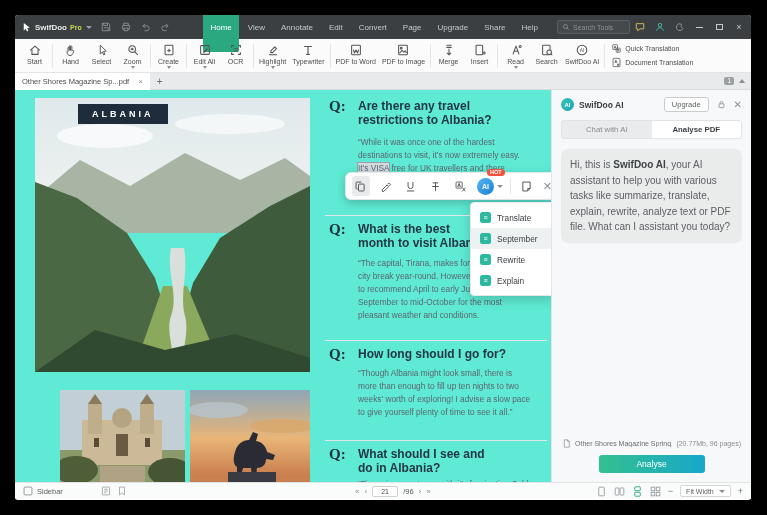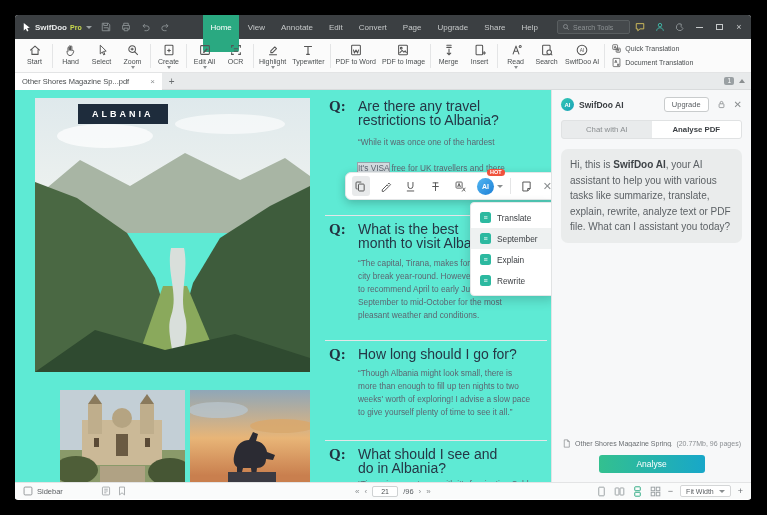--- a/index.html
+++ b/index.html
@@ -35,41 +35,41 @@
 .titem .tlabel{font-size:7px;color:#4a4e50;white-space:nowrap}
 .tsep{width:1px;height:24px;background:#e4e5e6;margin:0 2px}
 .caret{width:0;height:0;border-left:2.5px solid transparent;border-right:2.5px solid transparent;border-top:3px solid #8a8e90;margin-top:0px}
 .nocaret{height:3px}
 .trans-stack{display:flex;flex-direction:column;justify-content:center;gap:3px;margin-left:4px}
 .trans-item{display:flex;align-items:center;gap:3px}
 .trans-item .tlabel{font-size:7px;color:#4a4e50;white-space:nowrap}
 
 
 .tabbar{height:17px;background:#e8eaeb;border-bottom:1px solid #d9dbdc;display:flex;align-items:center;position:relative}
-.tab{height:17px;background:#fff;display:flex;align-items:center;gap:21px;padding:0 7px;max-width:170px}
+.tab{height:17px;background:#fff;display:flex;align-items:center;gap:9px;padding:0 7px;max-width:170px}
 .tab-label{font-size:7.5px;color:#4a4e50;white-space:nowrap}
 .tab-close{font-size:8px;color:#8a8e90}
 .tab-add{font-size:10px;color:#6a6e70;margin-left:7px}
 .tabbar-right{position:absolute;right:6px;display:flex;align-items:center;gap:5px}
 .count-badge{background:#9aa0a3;color:#fff;font-size:6.5px;border-radius:2px;padding:1px 3px;line-height:1}
 .chev-up{width:0;height:0;border-left:3px solid transparent;border-right:3px solid transparent;border-bottom:4px solid #8a8e90}
 
 
 .content{position:relative;height:392px;background:#fff}
 #main{position:absolute;left:0;top:0;width:536px;height:392px;overflow:hidden;background:#5eead4}
 #sidebar{position:absolute;left:536px;top:0;width:200px;height:392px;background:#f7f8f9;border-left:1px solid #e1e3e4}
 
 
 .photo-main{position:absolute;left:20px;top:8px;width:275px;height:274px;overflow:hidden}
 .photo-church{position:absolute;left:45px;top:300px;width:125px;height:107px;overflow:hidden}
 .photo-statue{position:absolute;left:175px;top:300px;width:120px;height:107px;overflow:hidden}
 .albania-label{position:absolute;left:63px;top:14px;background:#1e2c3c;color:#fff;
   font-size:9px;font-weight:bold;letter-spacing:3px;padding:5px 14px}
 .qmark{position:absolute;font-size:15px;font-weight:bold;color:#22313f;font-family:"Liberation Serif",serif}
-.qhead{position:absolute;left:33px;font-size:14px;font-weight:normal;color:#253746;line-height:14px;white-space:pre-line}
+.qhead{position:absolute;left:33px;font-size:12px;font-weight:bold;color:#253746;line-height:14px;white-space:pre-line}
 .abody{position:absolute;left:33px;font-size:8.3px;color:#5c6671;line-height:13px;white-space:pre-line}
 .divider{position:absolute;left:310px;width:222px;height:1px;background:#e4e6e8}
 .hl{background:#d3dade;outline:1px solid #97a2ab}
 
 
 .float-bar{position:absolute;left:330px;top:82px;width:214px;height:28px;background:#fff;border:1px solid #e4e6e7;
   border-radius:6px;box-shadow:0 3px 10px rgba(0,0,0,.22);display:flex;align-items:center;padding:0 6px;gap:7px;z-index:6;overflow:visible}
 .fbtn{width:20px;height:20px;display:flex;align-items:center;justify-content:center;border-radius:3px;position:relative}
 .fbtn.pressed{background:#e8eaeb}
 .fsep{width:1px;height:16px;background:#e4e5e6}
@@ -467,21 +467,21 @@
           <path d="M45 62c2-8 8-12 14-12l4-8 5 2-2 7c6 1 10 5 11 11l8 3-2 5-7-1c0 6-4 9-9 9l-1 8h-4l-1-8h-8l-2 8h-4v-9c-4-3-4-8-2-15z" fill="#2b2b33"></path>
           <rect x="38" y="82" width="48" height="12" fill="#3a3a42"></rect>
           <rect x="33" y="92" width="58" height="15" fill="#30303a"></rect>
           <rect y="99" width="120" height="8" fill="#242430"></rect>
         </svg>
       </div>
 
       <span class="qmark" style="left:314px;top:8px">Q:</span>
       <div class="qhead" style="left:343px;top:9px;position:absolute">Are there any travel
 restrictions to Albania?</div>
-      <div class="abody" style="left:343px;top:46px;position:absolute"><span>“While it was once one of the hardest</span><br><br><span class="hl">It's VISA</span><span> free for UK travellers and there</span></div>
+      <div class="abody" style="left:343px;top:46px;position:absolute"><span>“While it was once one of the hardest</span><br><span>destinations to visit, it's now extremely easy.</span><br><span class="hl">It's VISA</span><span> free for UK travellers and there</span></div>
 
       <div class="divider" style="top:125px"></div>
 
       <span class="qmark" style="left:314px;top:131px">Q:</span>
       <div class="qhead" style="left:343px;top:132px;position:absolute">What is the best
 month to visit Albania?</div>
       <div class="abody" style="left:343px;top:167px;position:absolute">“The capital, Tirana, makes for a great
 city break year-round. However, we like
 to recommend April to early June or
 September to mid-October for the most
@@ -549,25 +549,25 @@
         <div class="ai-item">
           <span class="mini">≡</span>
           <span class="mlabel">Translate</span>
         </div>
         <div class="ai-item sel">
           <span class="mini">≡</span>
           <span class="mlabel">September</span>
         </div>
         <div class="ai-item">
           <span class="mini">≡</span>
-          <span class="mlabel">Explain</span>
+          <span class="mlabel">Rewrite</span>
         </div>
         <div class="ai-item">
           <span class="mini">≡</span>
-          <span class="mlabel">Rewrite</span>
+          <span class="mlabel">Explain</span>
         </div>
       </div>
     </div>
 
     <div id="sidebar">
       <div class="sb-header">
         <span class="sb-logo">AI</span>
         <span class="sb-title">SwifDoo AI</span>
         <span class="sb-right">
           <span class="upgrade">Upgrade</span>

